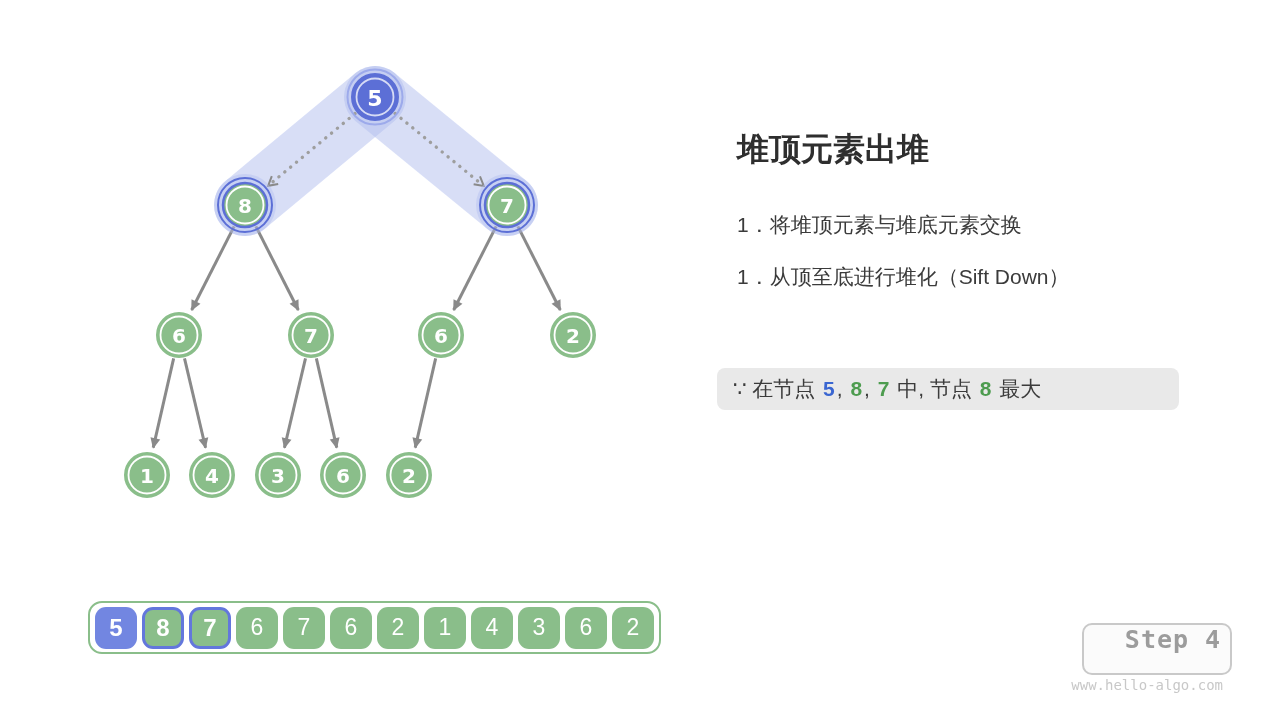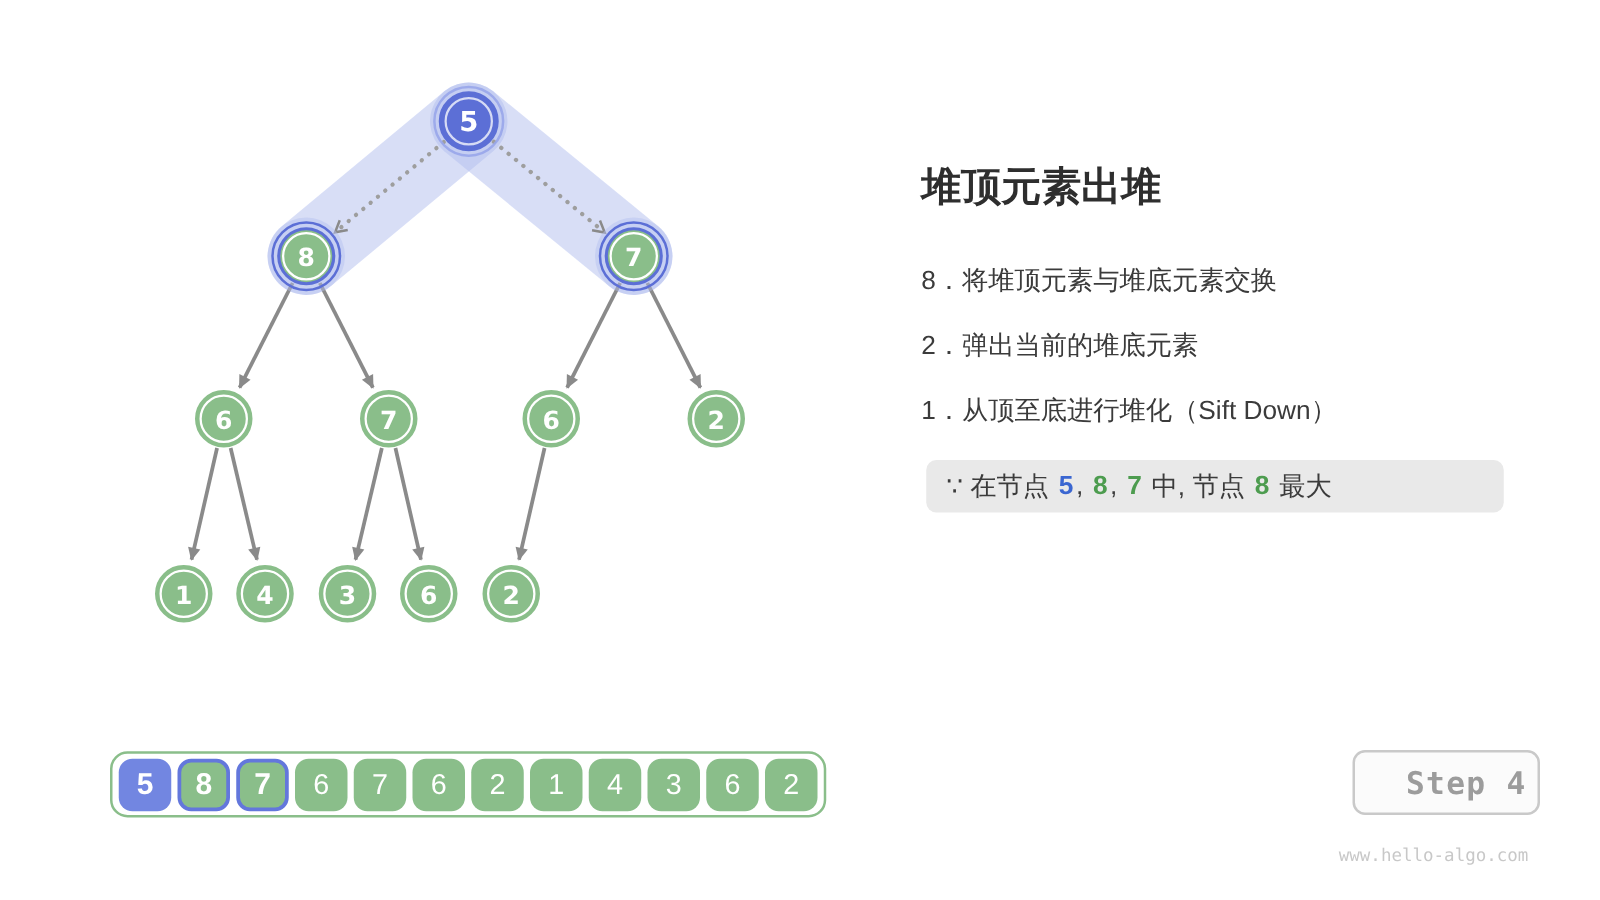--- a/index.html
+++ b/index.html
@@ -14,21 +14,21 @@
   .panel-title{
     position:absolute;left:737px;top:133px;
     font-size:32px;font-weight:bold;color:#2e2e2e;line-height:32px;
   }
   .step-list{position:absolute;left:737px;top:212px;}
   .step-item{
     height:26px;line-height:26px;margin-bottom:26px;
     font-size:21px;color:#3b3b3b;white-space:nowrap;
   }
   .note-box{
-    position:absolute;left:741px;top:368px;width:462px;height:42px;
+    position:absolute;left:717px;top:368px;width:462px;height:42px;
     background:#e9e9e9;border-radius:8px;
     display:flex;align-items:center;padding-left:16px;box-sizing:border-box;
     font-size:21px;color:#3b3b3b;white-space:pre;
   }
   .note-box .num{font-weight:bold;padding:0 2px;}
 
   
   .array-bar{
     position:absolute;left:88px;top:601px;width:573px;height:53px;
     border:2px solid #8abe8a;border-radius:14px;box-sizing:border-box;
@@ -38,28 +38,28 @@
     width:42px;height:42px;border-radius:11px;box-sizing:border-box;
     display:flex;align-items:center;justify-content:center;
     color:#ffffff;font-size:23px;
   }
   .cell.green{background:#8abe8a;}
   .cell.blue-filled{background:#7286e1;font-weight:bold;font-size:24px;}
   .cell.blue-outline{background:#8abe8a;border:3px solid #6377dc;font-weight:bold;font-size:24px;}
 
   
   .step-indicator{
-    position:absolute;left:1082px;top:600px;width:150px;height:52px;
+    position:absolute;left:1082px;top:623px;width:150px;height:52px;
     border:2px solid #c9c9c9;border-radius:10px;background:#fbfbfb;box-sizing:border-box;
-    display:flex;align-items:center;justify-content:center;
+    display:flex;align-items:flex-start;justify-content:center;
     font-family:"DejaVu Sans Mono","Liberation Mono",monospace;
     font-size:25px;font-weight:bold;color:#9c9c9c;letter-spacing:1px;padding-left:32px;
   }
   .watermark{
-    position:absolute;left:1071px;top:677px;width:152px;text-align:left;
+    position:absolute;left:1071px;top:677px;width:152px;text-align:right;
     font-family:"DejaVu Sans Mono","Liberation Mono",monospace;
     font-size:14px;color:#c8c8c8;white-space:nowrap;
   }
 </style>
 </head>
 <body>
 
 <div class="stage">
 
   <svg id="tree-svg" width="700" height="560" viewBox="0 0 700 560">
@@ -147,22 +147,21 @@
       <g>
         <circle cx="409" cy="475" r="22" fill="#8abe8a" stroke="#8abe8a" stroke-width="2"></circle>
         <circle cx="409" cy="475" r="18.5" fill="none" stroke="#ffffff" stroke-width="1.8"></circle>
         <text x="409" y="476" text-anchor="middle" dominant-baseline="central" fill="#ffffff" font-size="20" font-weight="bold" font-family="&quot;DejaVu Sans&quot;,&quot;Liberation Sans&quot;,sans-serif">2</text>
       </g>
     </svg>
 
   <div class="panel-title">堆顶元素出堆</div>
 
   <div class="step-list" id="step-list">
-      <div class="step-item">8．将堆顶元素与堆底元素交换</div>
-      <div class="step-item">2．弹出当前的堆底元素</div>
+      <div class="step-item">1．将堆顶元素与堆底元素交换</div>
       <div class="step-item">1．从顶至底进行堆化（Sift Down）</div>
     </div>
 
   <div class="note-box" id="note-box"><span style="color: rgb(59, 59, 59);">∵ 在节点 </span><span class="num" style="color: rgb(58, 102, 209);">5</span><span style="color: rgb(59, 59, 59);">, </span><span class="num" style="color: rgb(77, 156, 79);">8</span><span style="color: rgb(59, 59, 59);">, </span><span class="num" style="color: rgb(77, 156, 79);">7</span><span style="color: rgb(59, 59, 59);"> 中, 节点 </span><span class="num" style="color: rgb(77, 156, 79);">8</span><span style="color: rgb(59, 59, 59);"> 最大</span></div>
 
   <div class="array-bar" id="array-bar">
       <div class="cell blue-filled">5</div>
       <div class="cell blue-outline">8</div>
       <div class="cell blue-outline">7</div>
       <div class="cell green">6</div>

